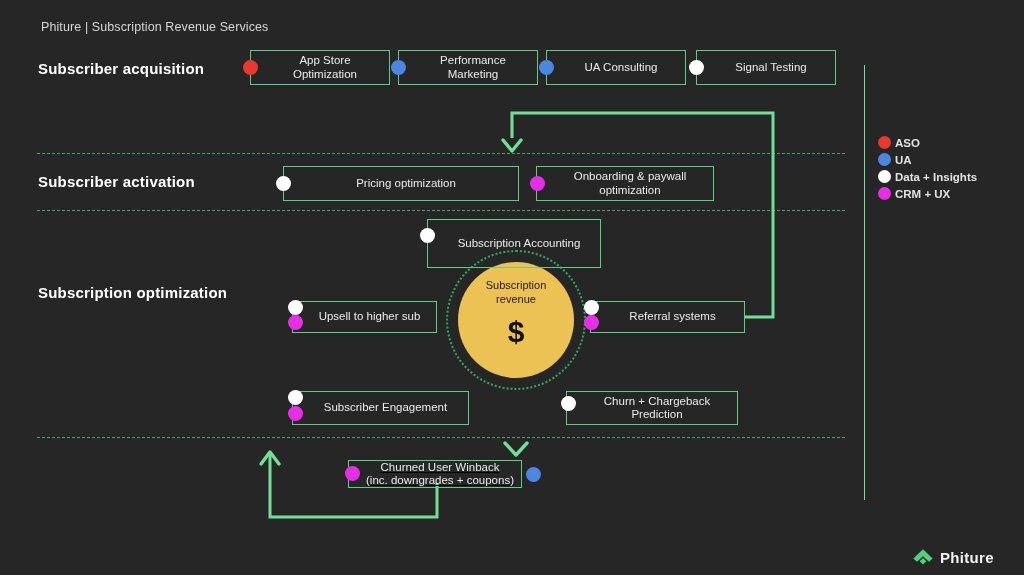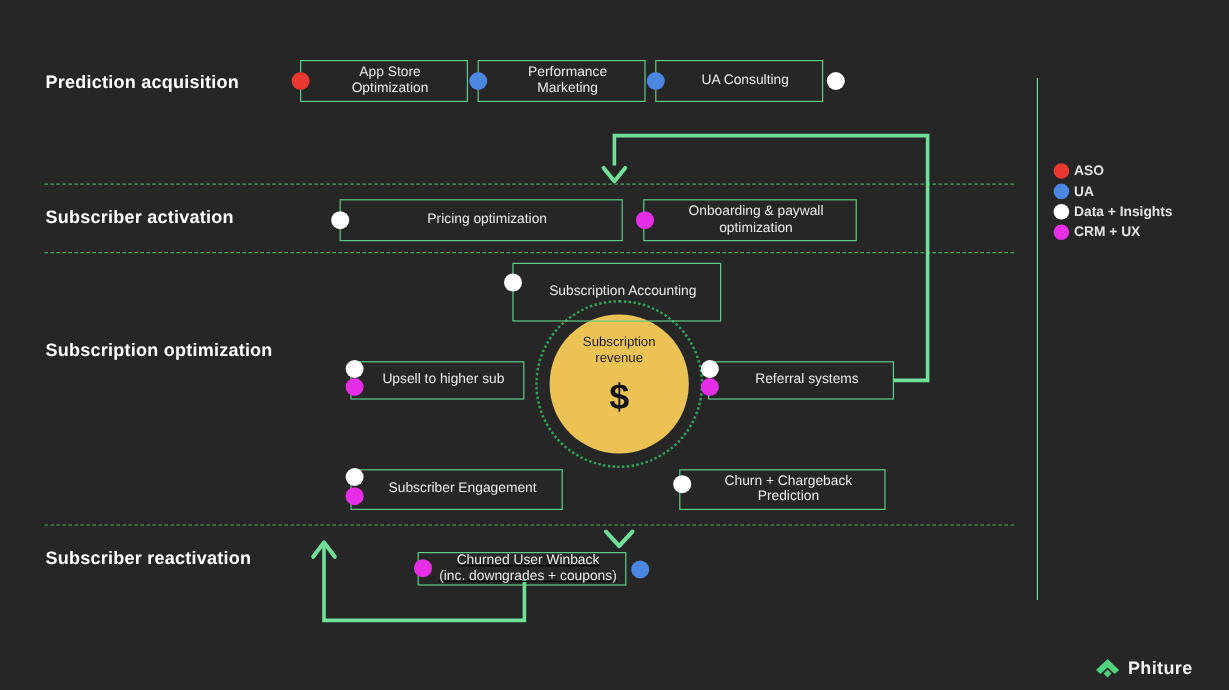--- a/index.html
+++ b/index.html
@@ -148,42 +148,42 @@
   .brand-name {
     font-size: 15px; font-weight: bold;
     color: #f2f2f2; letter-spacing: .3px;
   }
 </style>
 </head>
 <body>
 
 <div id="stage">
 
+  <div class="header-title">Phiture | Subscription Revenue Services</div>
 
   <div class="divider" style="top:153px; width:808px;"></div>
   <div class="divider" style="top:210px; width:808px;"></div>
   <div class="divider" style="top:437px; width:808px;"></div>
 
   <div class="v-rule"></div>
 
   <svg id="wires" width="1024" height="575">
 
     <polyline points="745,317 773,317 773,113 512,113 512,138" fill="none" stroke="#6fe096" stroke-width="3"></polyline>
     <polyline points="503,140 512,151 521,140" fill="none" stroke="#6fe096" stroke-width="3.4" stroke-linecap="round" stroke-linejoin="round"></polyline>
 
     <polyline points="505,443 516,455 527,443" fill="none" stroke="#6fe096" stroke-width="3.4" stroke-linecap="round" stroke-linejoin="round"></polyline>
 
     <polyline points="437,483 437,517 270,517 270,455" fill="none" stroke="#6fe096" stroke-width="3"></polyline>
     <polyline points="261,464 270,452 279,464" fill="none" stroke="#6fe096" stroke-width="3.4" stroke-linecap="round" stroke-linejoin="round"></polyline>
   </svg>
 
-  <div class="stage-label" style="left:38px; top:60px;">Prediction acquisition</div>
+  <div class="stage-label" style="left:38px; top:60px;">Subscriber acquisition</div>
   <div class="stage-label" style="left:38px; top:173px;">Subscriber activation</div>
   <div class="stage-label" style="left:38px; top:284px;">Subscription optimization</div>
-  <div class="stage-label" style="left:38px; top:457px;">Subscriber reactivation</div>
 
   <div class="dotted-ring"></div>
   <div class="money-circle">
     <div class="mc-title">Subscription
 revenue</div>
     <div class="mc-symbol">$</div>
   </div>
 
   <div class="node" style="left:250px; top:50px; width:140px; height:35px;">
     <span class="node-label wide">App Store
@@ -195,20 +195,23 @@
     <span class="node-label wide">Performance
 Marketing</span>
   </div>
   <div class="dot ua" style="left:391px; top:60px;"></div>
 
   <div class="node" style="left:546px; top:50px; width:140px; height:35px;">
     <span class="node-label wide">UA Consulting</span>
   </div>
   <div class="dot ua" style="left:539px; top:60px;"></div>
 
+  <div class="node" style="left:696px; top:50px; width:140px; height:35px;">
+    <span class="node-label wide">Signal Testing</span>
+  </div>
   <div class="dot data" style="left:689px; top:60px;"></div>
 
   <div class="node" style="left:283px; top:166px; width:236px; height:35px;">
     <span class="node-label wide">Pricing optimization</span>
   </div>
   <div class="dot data" style="left:276px; top:176px;"></div>
 
   <div class="node" style="left:536px; top:166px; width:178px; height:35px;">
     <span class="node-label wide">Onboarding &amp; paywall
 optimization</span>

